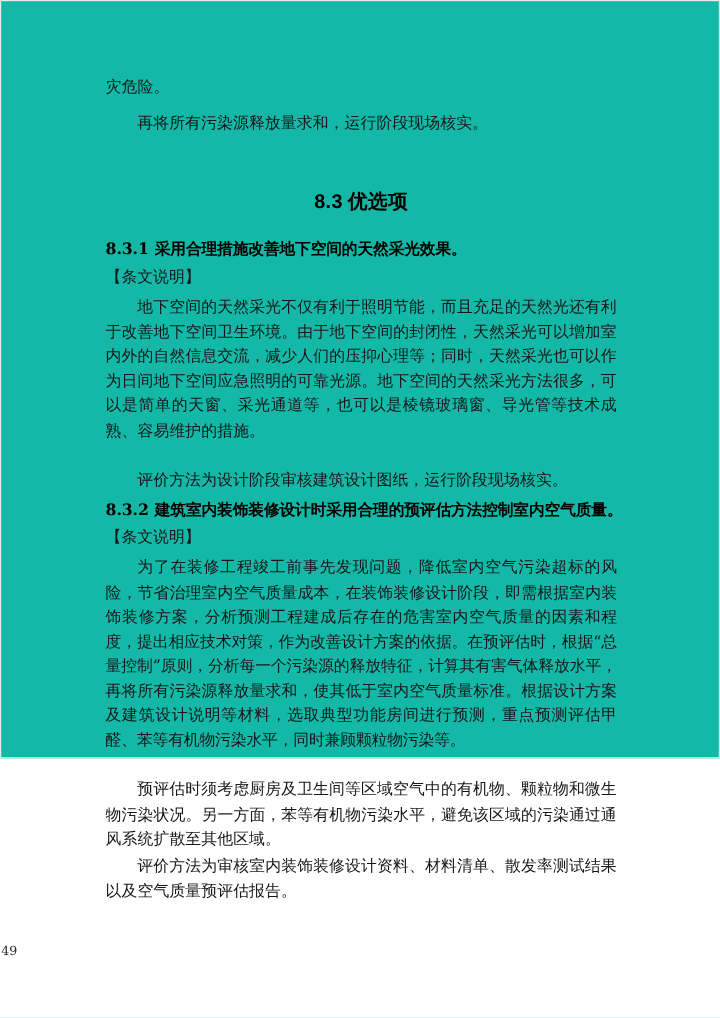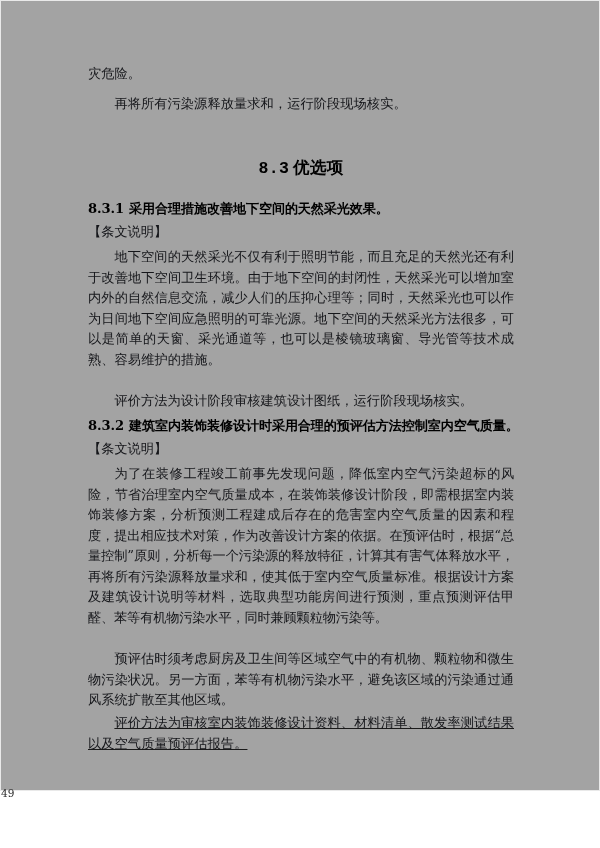--- a/index.html
+++ b/index.html
@@ -12,22 +12,22 @@
     height: 848px;
     overflow: hidden;
     font-family: "DejaVu Serif", "Liberation Serif", serif;
     color: #1a1a1a;
     -webkit-font-smoothing: antialiased;
   }
 
   #page {
     position: relative;
     width: 600px;
-    height: 791px;
-    background: #a3a3a3;
+    height: 632px;
+    background: #14b8a6;
     box-sizing: border-box;
     border: 1px solid #e9e9e9;
   }
 
   
   .body-p {
     font-family: "DejaVu Serif", "Liberation Serif", serif;
     font-size: 13.2px;
     line-height: 20.5px;
     color: #15161a;
@@ -44,21 +44,21 @@
     font-family: "DejaVu Sans", "Liberation Sans", sans-serif;
     font-weight: bold;
     font-size: 16.5px;
     line-height: 22px;
     text-align: center;
     color: #000;
     margin: 0;
     letter-spacing: 0.3px;
   }
   .section-heading .num {
-    font-family: Liberation Mono, monospace;
+    font-family: Liberation Sans, sans-serif;
     margin-right: 4px;
   }
 
   
   .clause-heading {
     font-family: "DejaVu Sans", "Liberation Sans", sans-serif;
     font-weight: bold;
     font-size: 13.1px;
     line-height: 20px;
     color: #000;
@@ -102,21 +102,21 @@
   .b-eval-1     { position: absolute; top: 93px;  left: 87px; width: 426px; }
   .b-sec-head   { position: absolute; top: 156px; left: 0;    width: 600px; }
   .b-clause-1   { position: absolute; top: 198px; left: 87px; width: 430px; }
   .b-note-1     { position: absolute; top: 221px; left: 87px; width: 426px; }
   .b-para-1     { position: absolute; top: 246px; left: 87px; width: 426px; }
   .b-eval-2     { position: absolute; top: 366px; left: 87px; width: 426px; margin-top: 24px; }
   .b-clause-2   { position: absolute; top: 415px; left: 87px; width: 432px; }
   .b-note-2     { position: absolute; top: 438px; left: 87px; width: 426px; }
   .b-para-2     { position: absolute; top: 463px; left: 87px; width: 426px; }
   .b-para-3     { position: absolute; top: 648px; left: 87px; width: 426px; }
-  .b-eval-3     { position: absolute; top: 712px; left: 87px; width: 426px; text-decoration: underline; }
+  .b-eval-3     { position: absolute; top: 712px; left: 87px; width: 426px; }
 </style>
 </head>
 <body>
 
 <div id="page">
 
   <div class="b-top-line">
     <p class="body-p">灾危险。</p>
   </div>
 

